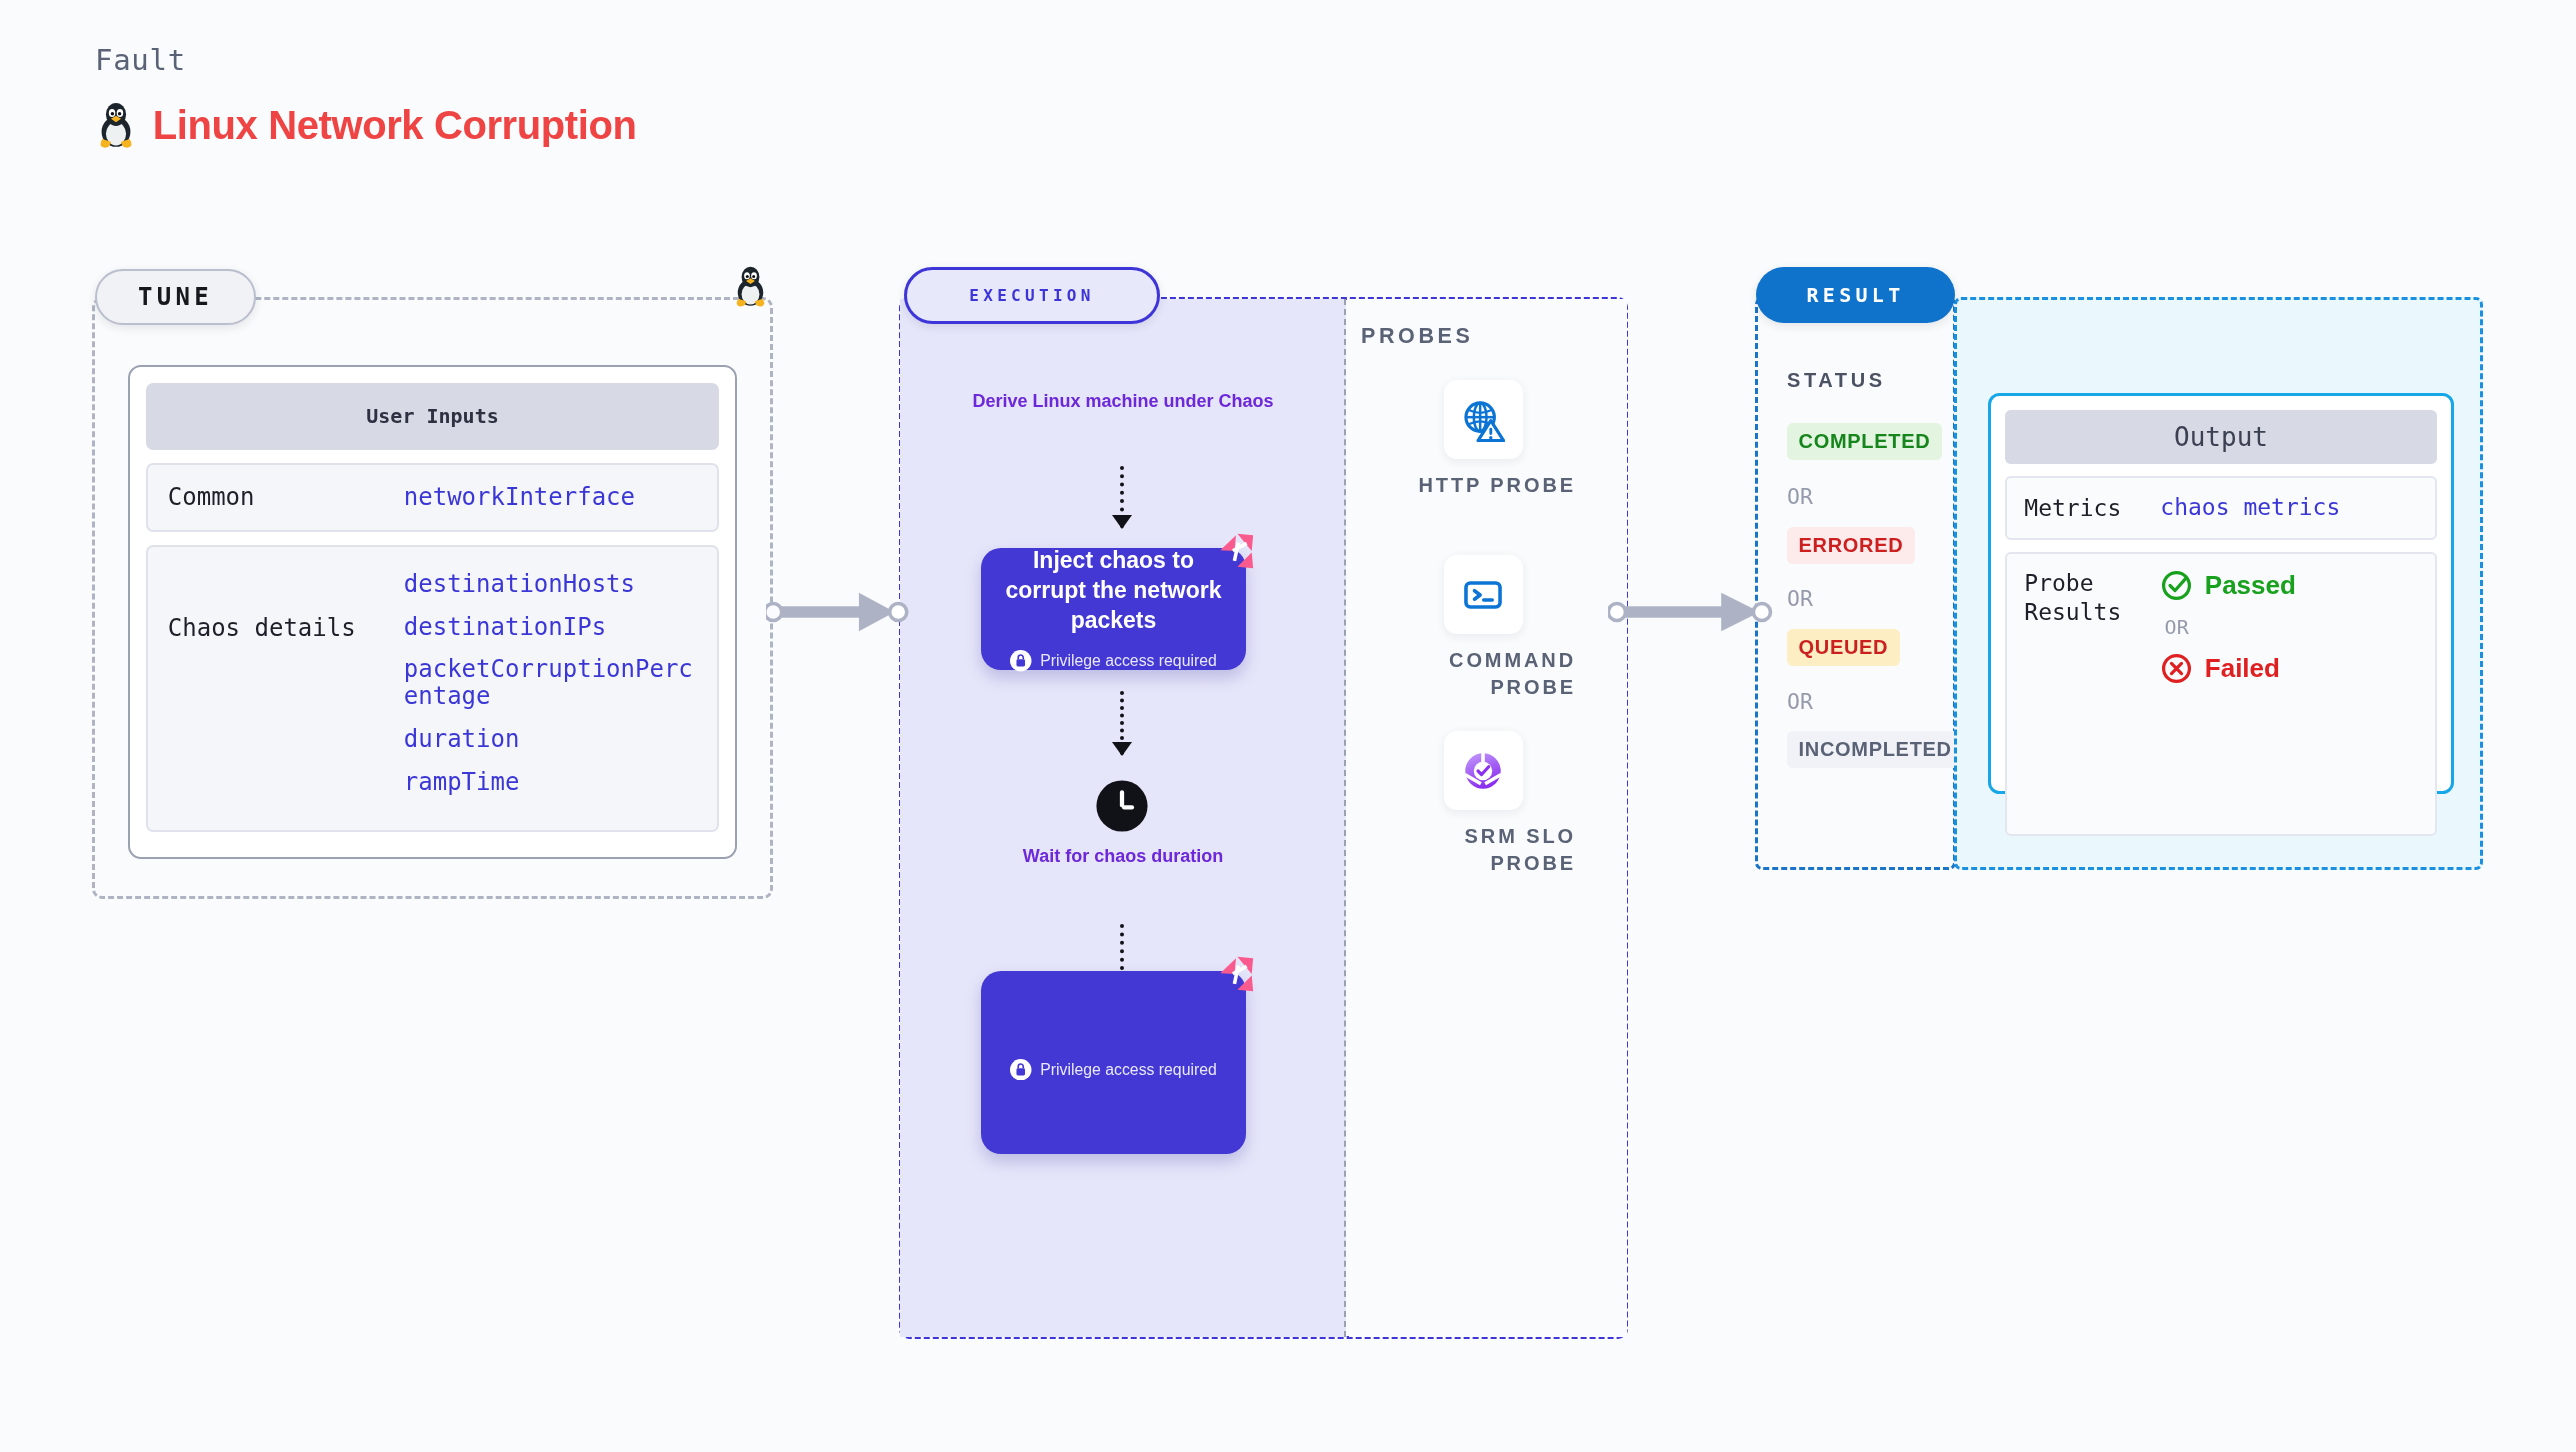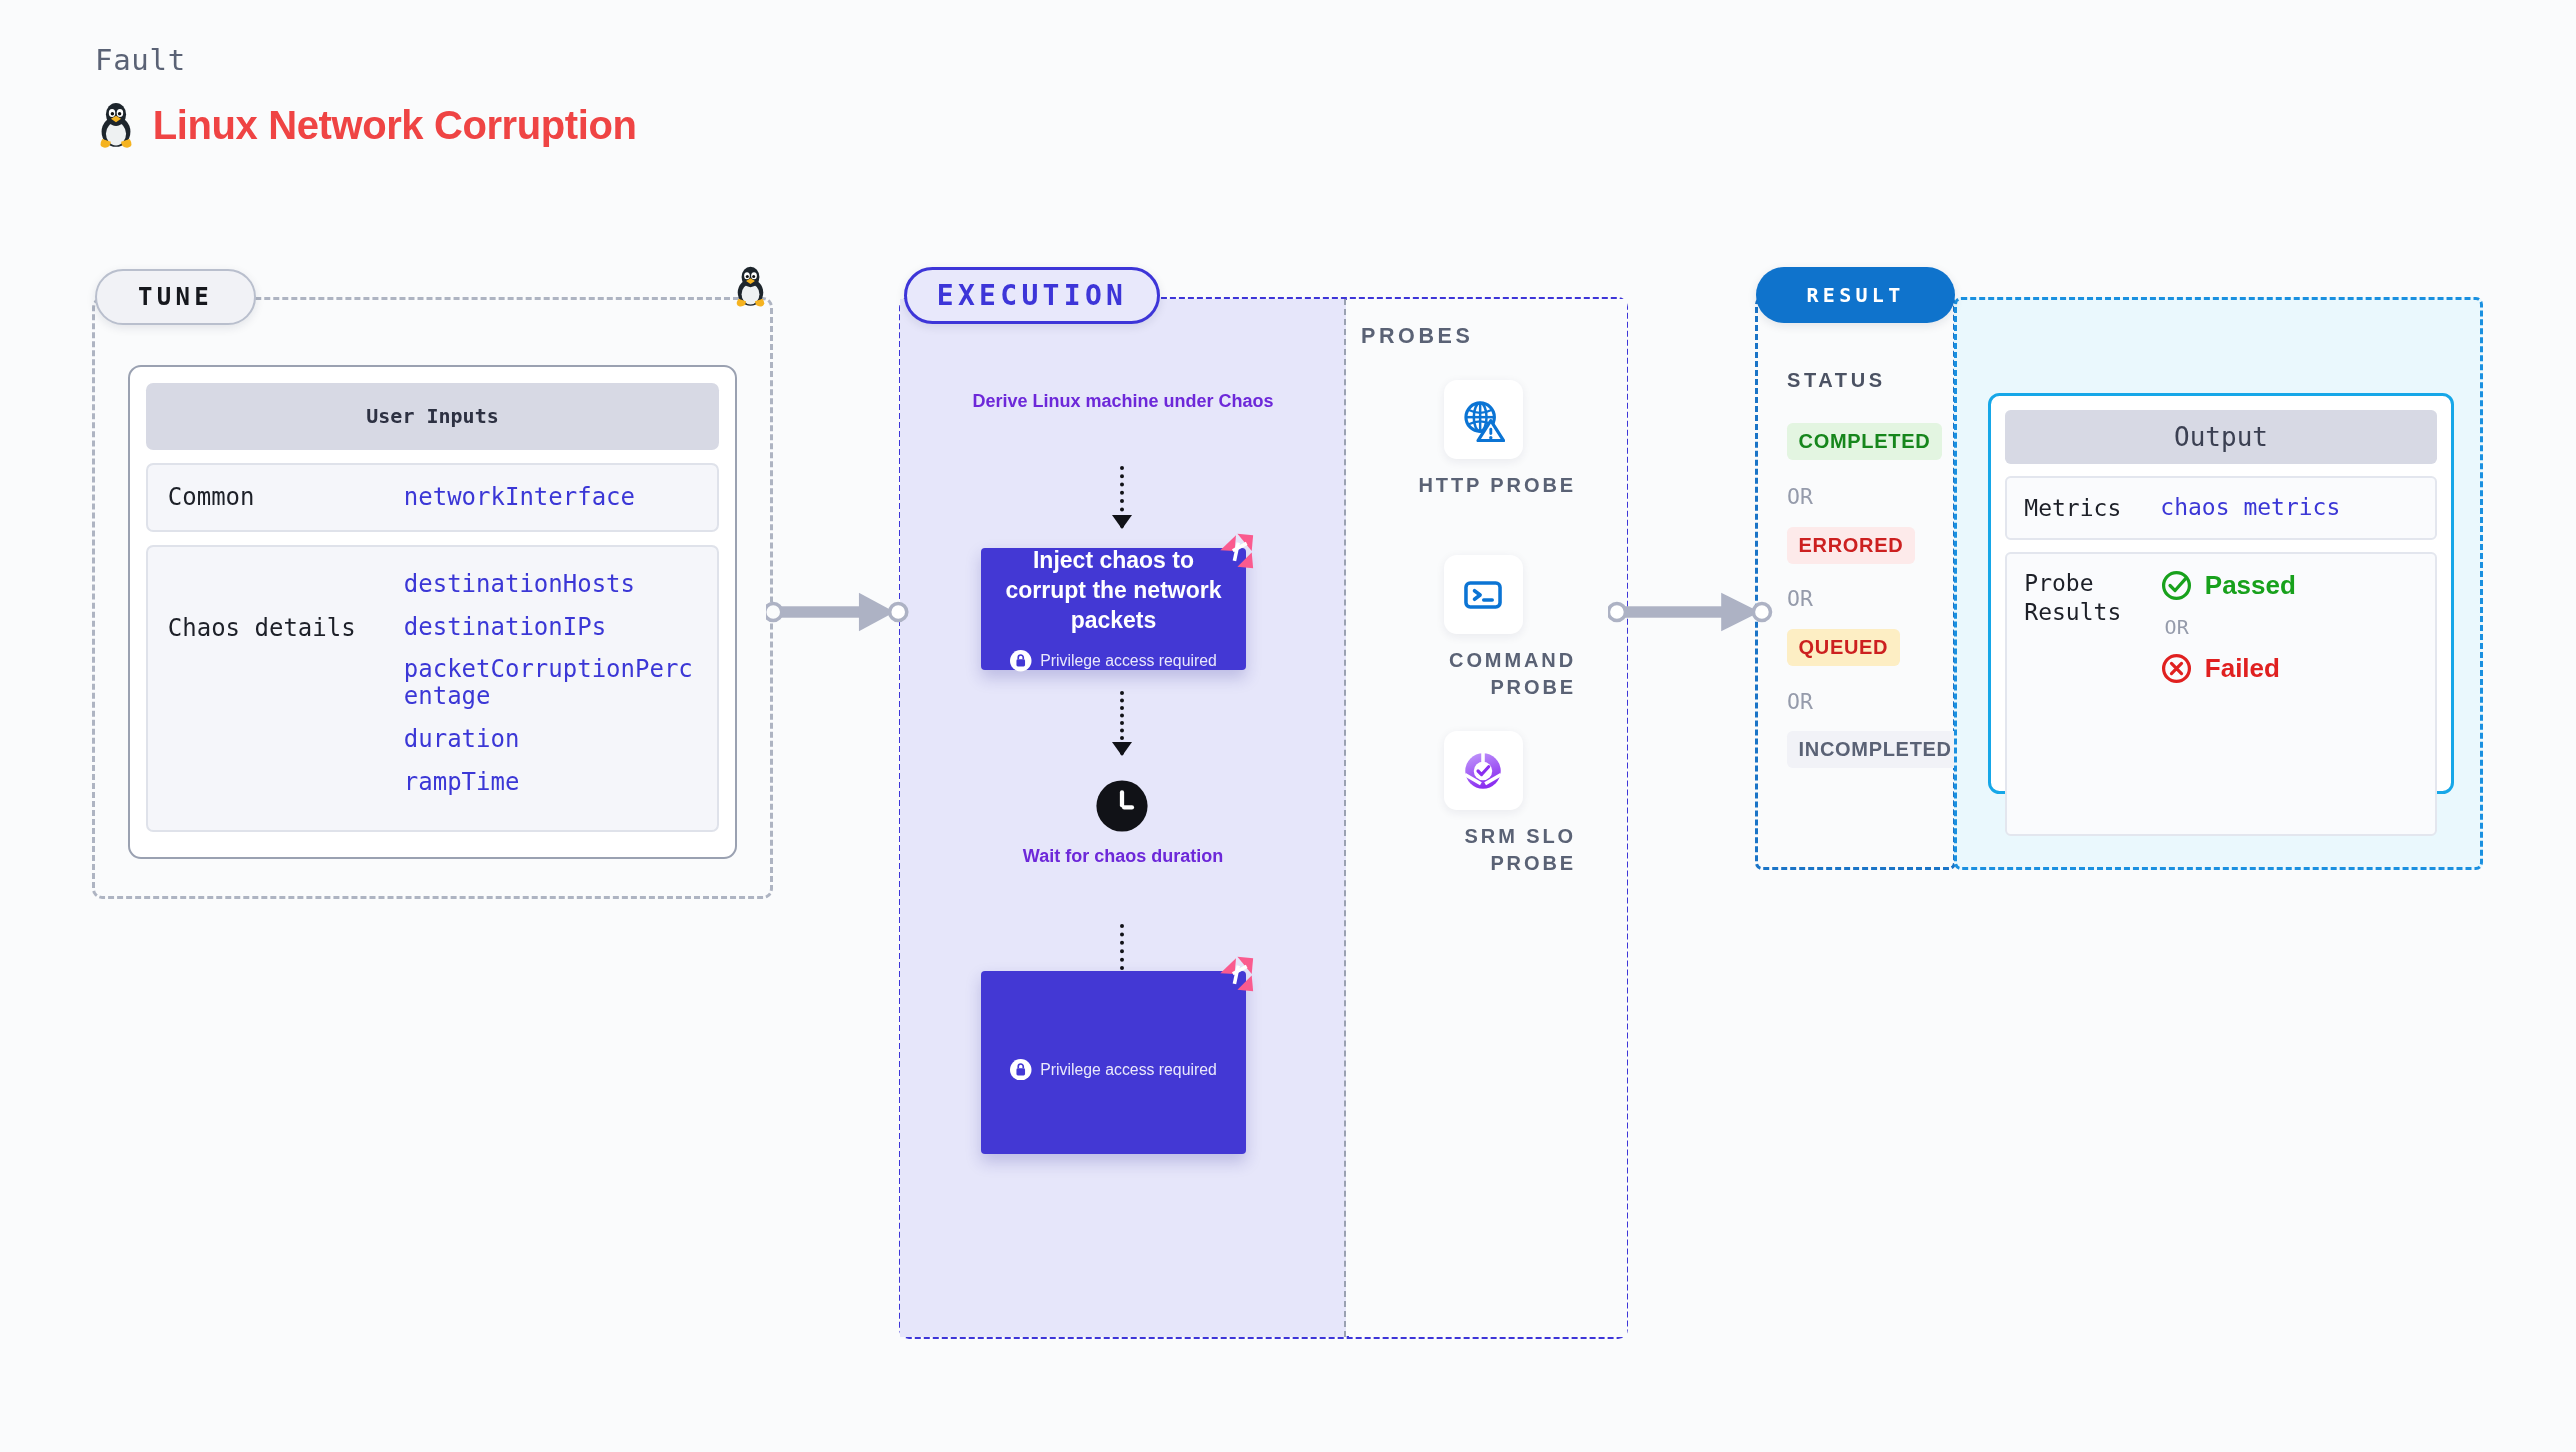--- a/index.html
+++ b/index.html
@@ -82,35 +82,35 @@
 
   
   #exec-box {
     left: 899px; top: 297px; width: 729px; height: 1042px;
     border: 3.6px dashed #3d35d8; border-radius: 10px;
     background: #fafbfc;
   }
   #exec-pill {
     left: 904px; top: 267px; width: 256px; height: 57px;
     background: #e8e8fb; border: 3.6px solid #3d35d8; color: #3d35d8;
-    font-size: 28px;
+    font-size: 16px;
   }
   #exec-inner {
     position: absolute; left: 900px; top: 299px; width: 446px; height: 1038px;
     background: #e6e6fa; border-right: 2.9px dashed #9aa1b1;
     box-sizing: border-box;
   }
 
   .flow-text {
     position: absolute; width: 308px; text-align: center;
     font-size: 18px; font-weight: bold; color: #6d28d9; line-height: 1.25;
   }
   .flow-card {
     position: absolute; box-sizing: border-box;
-    background: #4338d4; border-radius: 4px;
+    background: #4338d4; border-radius: 20px;
     box-shadow: 0 7.2px 15.8px rgba(40,35,150,0.22);
     display: flex; flex-direction: column; align-items: center;
     justify-content: center; padding: 15.8px 18.6px;
   }
   .flow-card-title {
     font-size: 23px; font-weight: bold; color: #ffffff;
     text-align: center; line-height: 1.3;
   }
   .priv-badge {
     display: flex; align-items: center; gap: 8.6px; margin-top: 14.3px;

